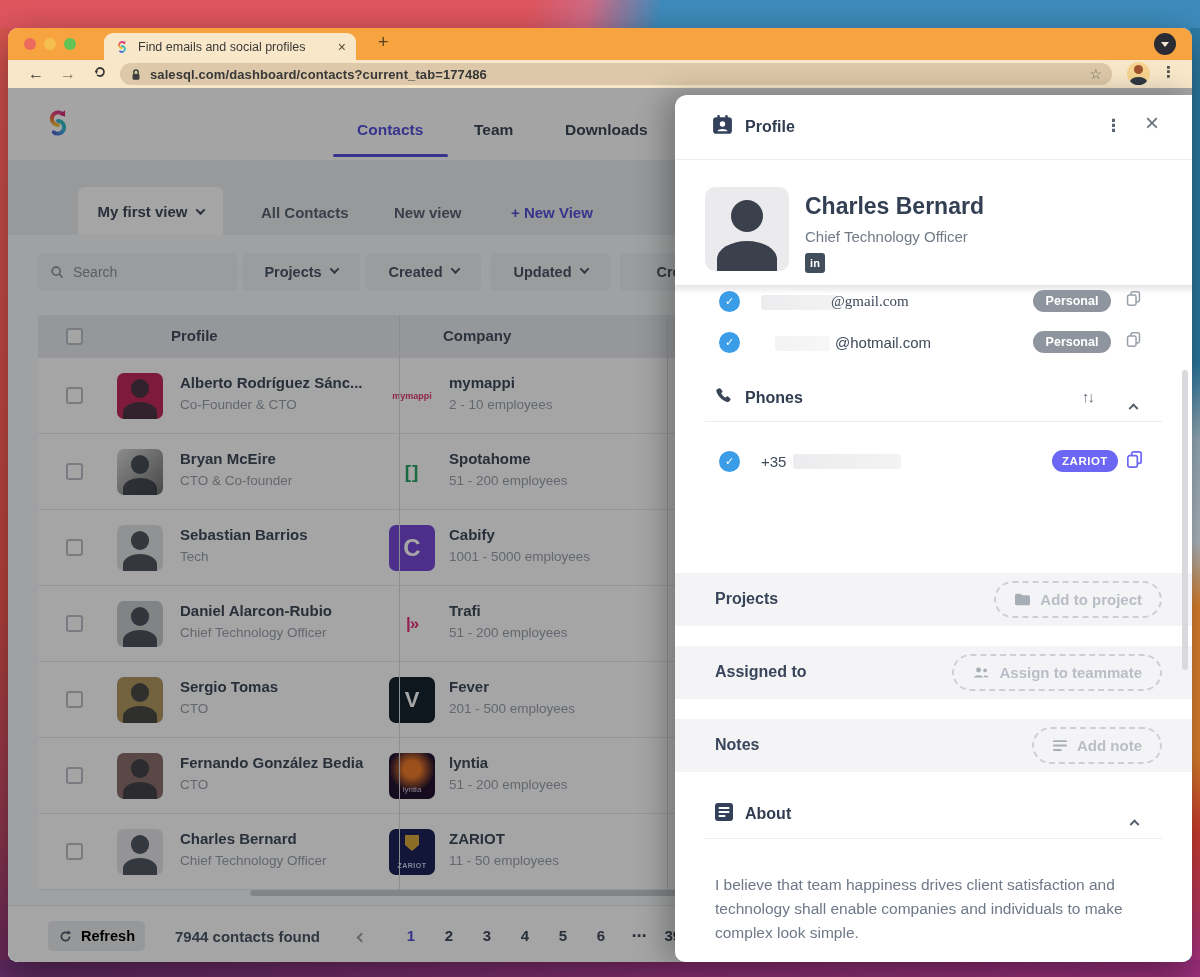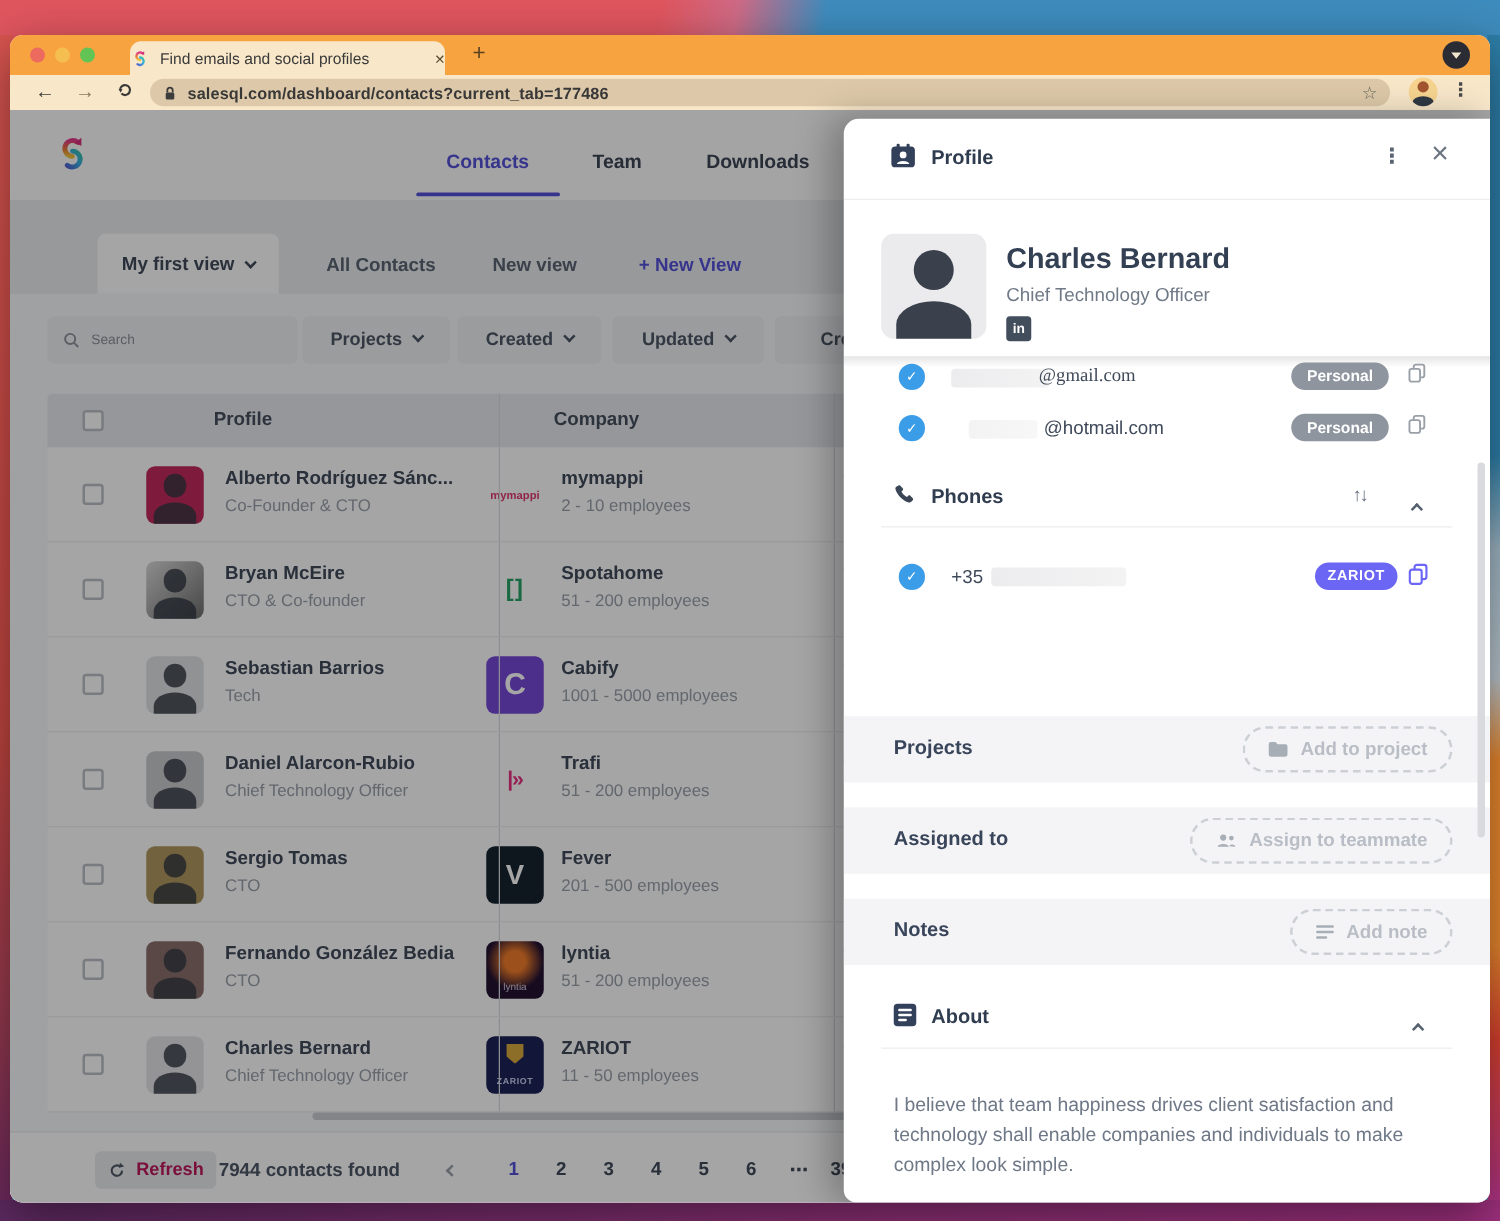--- a/index.html
+++ b/index.html
@@ -21,21 +21,21 @@
   .window { position:absolute; left:8px; top:28px; width:1184px; height:934px;
     border-radius:10px; overflow:hidden; background:#fff;
     box-shadow:0 12px 40px rgba(0,0,0,.45); }
 
   
   .tabstrip { position:relative; height:32px; background:#f7a440; }
   .traffic { position:absolute; left:16px; top:10px; display:flex; gap:8px; }
   .traffic span { width:12px; height:12px; border-radius:50%; display:block; }
   .tl-close{ background:#ed6a5e; } .tl-min{ background:#f4bf4f; } .tl-zoom{ background:#61c454; }
   .btab { position:absolute; left:96px; top:5px; width:252px; height:27px;
-    background:#f8e7c9; border-radius:9px 9px 0 0; display:flex; align-items:center; padding:0 0; gap:8px; }
+    background:#f8e7c9; border-radius:9px 9px 0 0; display:flex; align-items:center; padding:0 10px; gap:8px; }
   .btab .title { font-size:12.5px; color:#3a3a3a; white-space:nowrap; overflow:hidden; flex:1; }
   .tab-close { font-size:14px; color:#5a4a30; line-height:1; cursor:default; }
   .newtab { position:absolute; left:370px; top:4px; font-size:18px; color:#5a4220; }
   .tabsearch { position:absolute; right:16px; top:5px; width:22px; height:22px; border-radius:50%;
     background:#2b2b33; display:flex; align-items:center; justify-content:center; }
   .tabsearch i { width:0;height:0;border-left:4px solid transparent;border-right:4px solid transparent;
     border-top:5px solid #f3e6cf; display:block; margin-top:1px;}
 
   
   .toolbar { position:relative; height:28px; background:#f8e7c9; }
@@ -66,21 +66,21 @@
     font-size:15px; font-weight:bold; color:#3f4a5a; }
   .vtab { position:absolute; top:44px; font-size:15px; color:#5a6472; font-weight:bold; }
   .vtab-new { position:absolute; left:503px; top:44px; font-size:15px; color:#5551d8; font-weight:bold; }
   .chv { display:inline-block; width:7px; height:7px; border-right:2px solid currentColor;
     border-bottom:2px solid currentColor; transform:rotate(45deg) translate(-1px,-1px); }
   .chv.up { transform:rotate(-135deg) translate(-2px,-2px); }
 
   .filters { position:absolute; left:0; top:165px; right:0; height:38px; }
   .searchbox { position:absolute; left:30px; top:0; width:200px; height:38px; background:#eef0f3;
     border-radius:5px; display:flex; align-items:center; padding:0 12px; gap:9px; }
-  .searchbox input { border:none; background:transparent; outline:none; font-size:11px; color:#4c5665; width:140px;
+  .searchbox input { border:none; background:transparent; outline:none; font-size:14px; color:#4c5665; width:140px;
     font-family:"Liberation Sans",sans-serif; }
   .searchbox input::placeholder { color:#8a919b; }
   .fchip { position:absolute; top:0; height:38px; background:#eef0f3; border-radius:5px;
     display:flex; align-items:center; justify-content:center; gap:9px; font-size:14.5px; color:#4c5665; font-weight:bold;}
   .fchip .chv { margin-top:-3px; }
 
   
   .thead { position:absolute; left:30px; top:227px; right:0; height:43px; background:#e7e9ed;
     border-radius:4px 4px 0 0; }
   .thead .colsep1,.trow .colsep1 { position:absolute; left:361px; top:0; bottom:0; width:1px; background:#d8dbe0;}
@@ -120,21 +120,21 @@
   .logo-r6{background:radial-gradient(circle at 50% 35%,#f07c2a 0 22%,#241331 60%);}
   .logo-r6 .lg{font-size:8px;color:#cfc7dd;margin-top:26px;}
   .logo-r7{background:#1c2356;} .logo-r7 .lg{font-size:7px;font-weight:bold;color:#c8cdf0;margin-top:26px;letter-spacing:.5px;}
   .shield { position:absolute; top:6px; left:16px; width:14px; height:16px; background:#d9a93e;
     clip-path:polygon(0 0,100% 0,100% 62%,50% 100%,0 62%); }
 
   .hscroll { position:absolute; left:242px; top:802px; width:430px; height:6px; background:#c9cbcf; border-radius:3px;}
 
   .pfooter { position:absolute; left:0; top:817px; right:0; bottom:0; background:#fdfdfe; border-top:1px solid #e5e7ea;}
   .refresh-btn { position:absolute; left:40px; top:15px; width:97px; height:30px; background:#e9eaed; border-radius:5px;
-    display:flex; align-items:center; justify-content:center; gap:8px; font-size:14.5px; color:#be185d; font-weight:bold;margin-left:28px;}
+    display:flex; align-items:center; justify-content:center; gap:8px; font-size:14.5px; color:#000000; font-weight:bold;}
   .count { position:absolute; left:167px; top:22px; font-size:15px; color:#4c5665; font-weight:bold;}
   .pg-prev { position:absolute; left:350px; top:21px; color:#9aa1ab; }
   .pg-prev .chv { transform:rotate(135deg); }
   .pages { position:absolute; left:384px; top:21px; display:flex; }
   .pages span { width:38px; text-align:center; font-size:15px; color:#3f4a5a; font-weight:bold; }
   .pages span.active { color:#5551d8; }
 
   .dim-overlay { position:absolute; inset:0; background:rgba(0,0,0,.35); }
 
   

